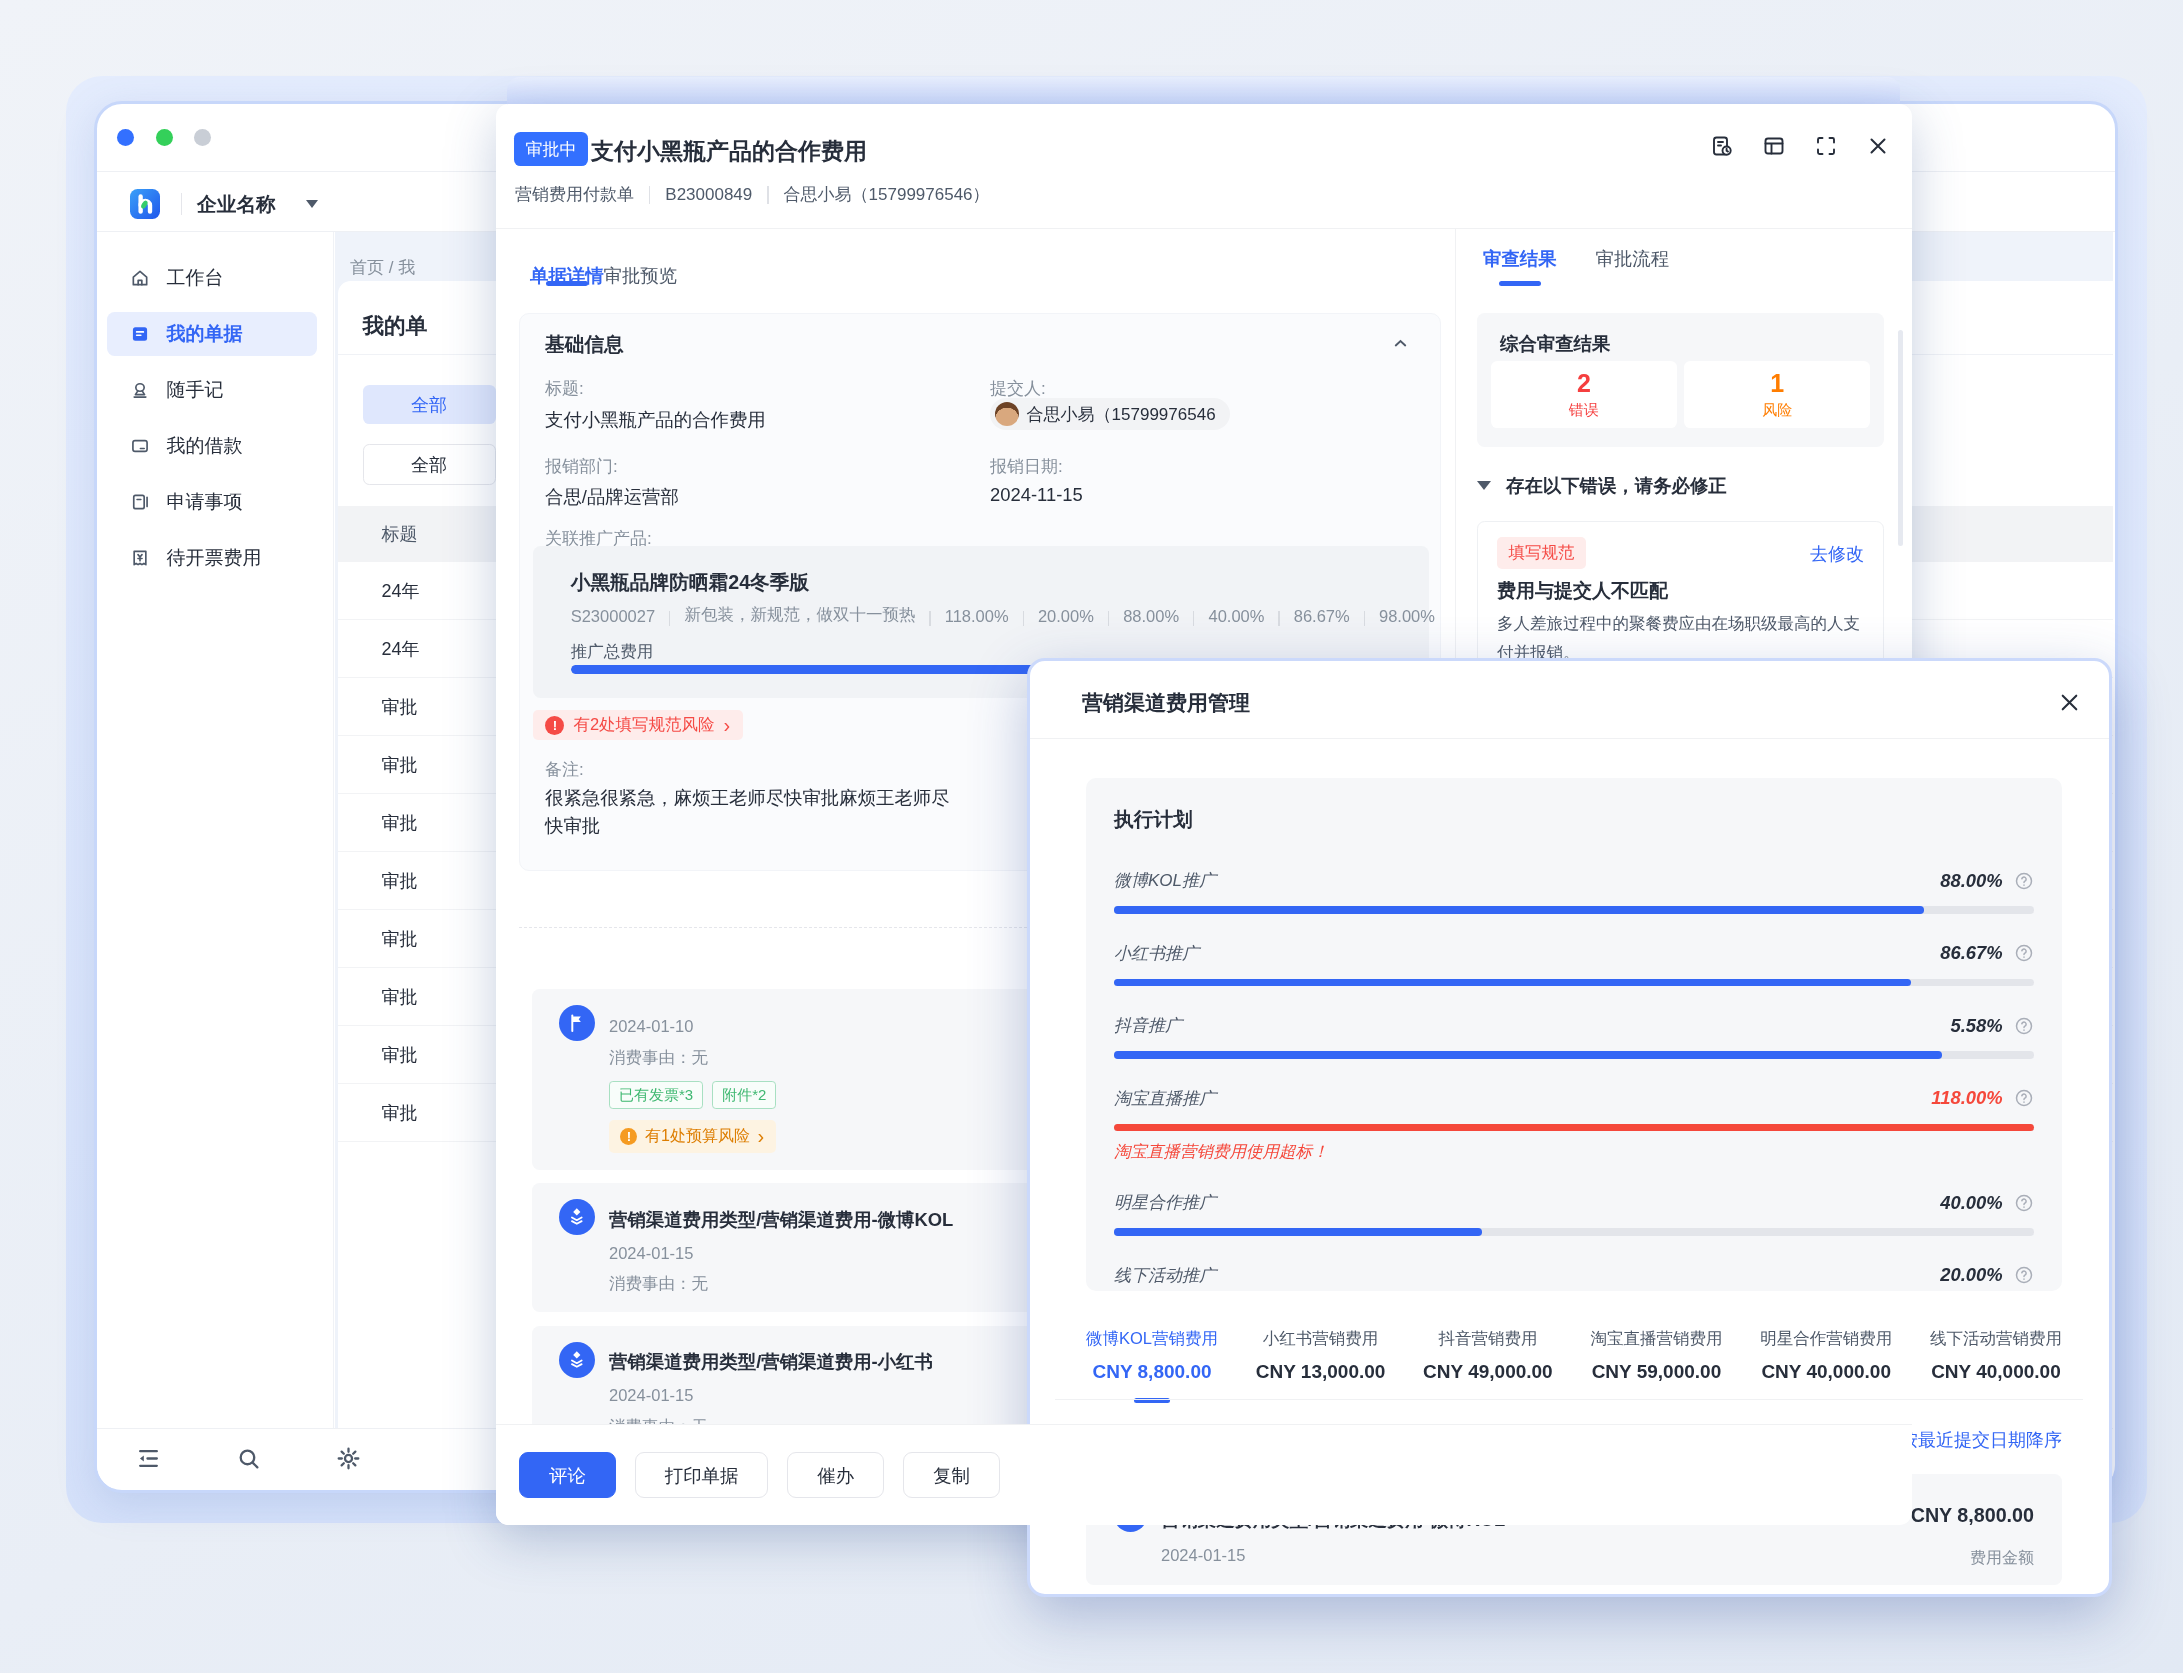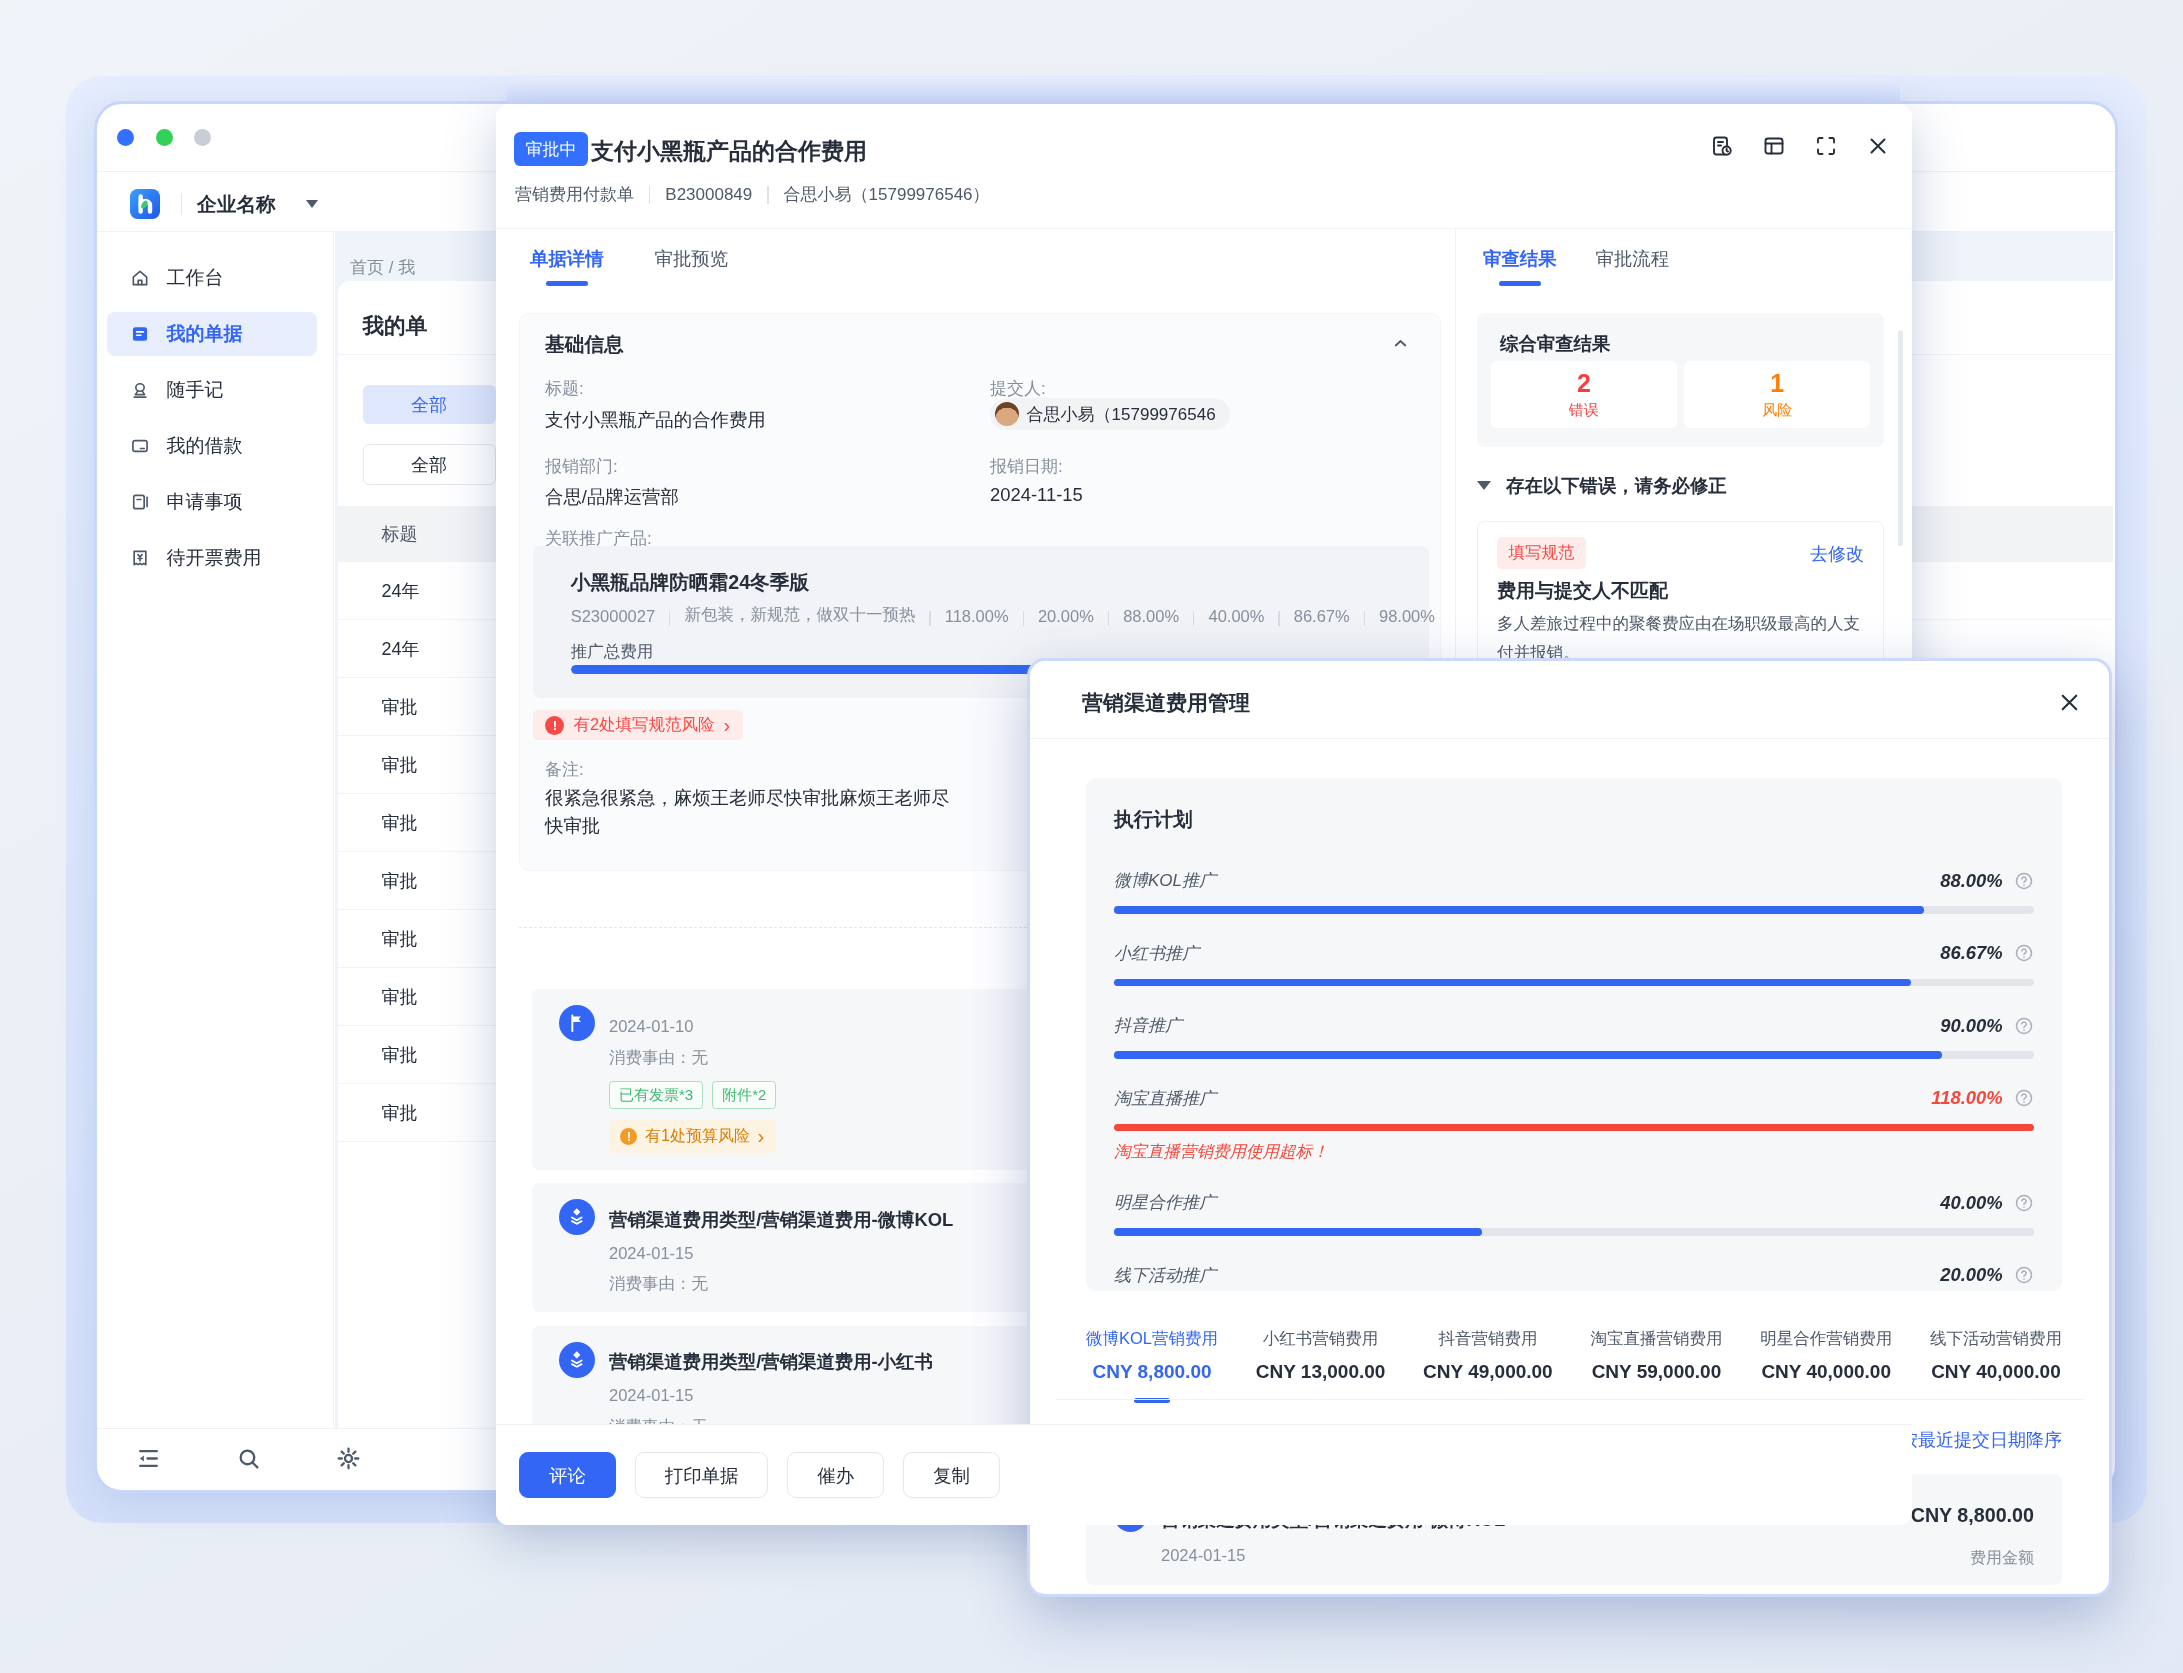--- a/index.html
+++ b/index.html
@@ -59,21 +59,21 @@
           box-shadow:0 15px 51px rgba(51,82,145,.28);overflow:hidden;}
   #dlg-badge{position:absolute;left:18px;top:28px;height:34px;padding:0 11.4px;background:#3370ff;color:#fff;
              border-radius:6.3px;font-size:17px;display:inline-flex;align-items:center;white-space:nowrap;}
   #dlg-title{position:absolute;left:95px;top:32px;font-size:23px;font-weight:600;white-space:nowrap;}
   #dlg-icons{position:absolute;right:21.6px;top:30px;display:flex;gap:28px;}
   .hicon{cursor:pointer;}
   .hicon svg{width:24px;height:24px;color:#272e3b;}
   #dlg-sub{position:absolute;left:19px;top:79px;display:flex;align-items:center;gap:15px;font-size:17px;color:#4e5969;white-space:nowrap;}
   .sep{width:1.3px;height:18px;background:#dfe1e6;}
   #dlg-hdiv{position:absolute;left:0;top:124px;width:100%;height:0.6px;background:#f0f1f3;}
-  #dlg-tabs{position:absolute;left:34px;top:124px;height:60px;display:flex;gap:51px;}
+  #dlg-tabs{position:absolute;left:34px;top:124px;height:60px;display:flex;align-items:flex-end;}
   #dlg-tabs2{position:absolute;left:987px;top:124px;height:60px;display:flex;gap:39px;}
   .dtab{font-size:18.4px;color:#4e5969;position:relative;display:flex;align-items:center;cursor:pointer;white-space:nowrap;}
   .dtab.active{color:#3366f5;font-weight:700;}
   .dtab.active::after{content:"";position:absolute;left:50%;transform:translateX(-50%);bottom:2.5px;width:42px;height:5px;
                       border-radius:2.5px;background:#3366f5;}
   #vdiv{position:absolute;left:959px;top:124px;width:0.6px;height:1195px;background:#f0f1f3;}
 
   
   #basic-card{position:absolute;left:23px;top:209px;width:922px;height:558px;background:#fafbfd;
               border:0.6px solid #f2f4f8;border-radius:10px;}
@@ -562,21 +562,21 @@
             </span>
           </div>
           <div class="pr-bar">
             <div class="pr-fill" style="width: 86.67%;"></div>
           </div>
         </div>
         <div class="plan-row">
           <div class="pr-head">
             <span class="pr-label">抖音推广</span>
             <span class="pr-right">
-              <span class="pr-pct">90.00%</span>
+              <span class="pr-pct">5.58%</span>
               <span class="qmark">
                 <svg viewBox="0 0 24 24" fill="none" stroke="currentColor" stroke-width="1.8" stroke-linecap="round">
                   <circle cx="12" cy="12" r="9"></circle>
                   <path d="M9.4 9.3 a2.6 2.6 0 1 1 3.7 2.9 c-.8 .4 -1.1 .9 -1.1 1.7"></path>
                   <path d="M12 16.8 v.2"></path>
                 </svg>
               </span>
             </span>
           </div>
           <div class="pr-bar">

